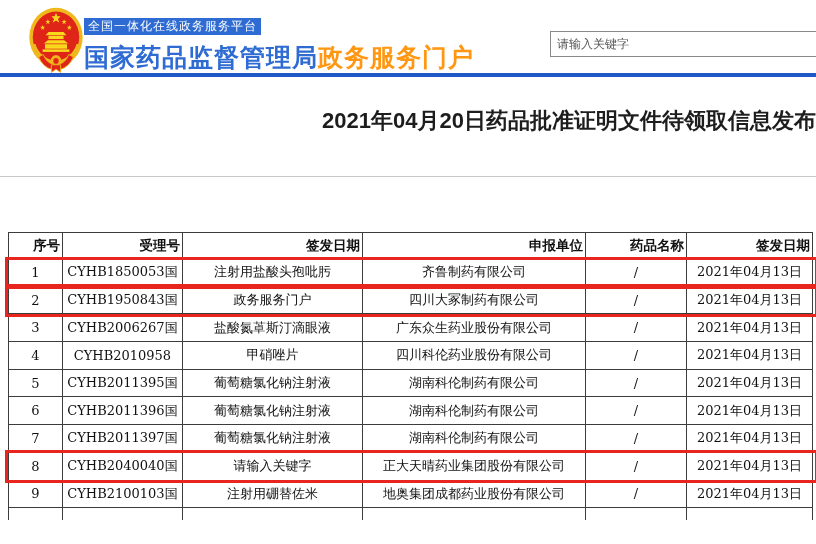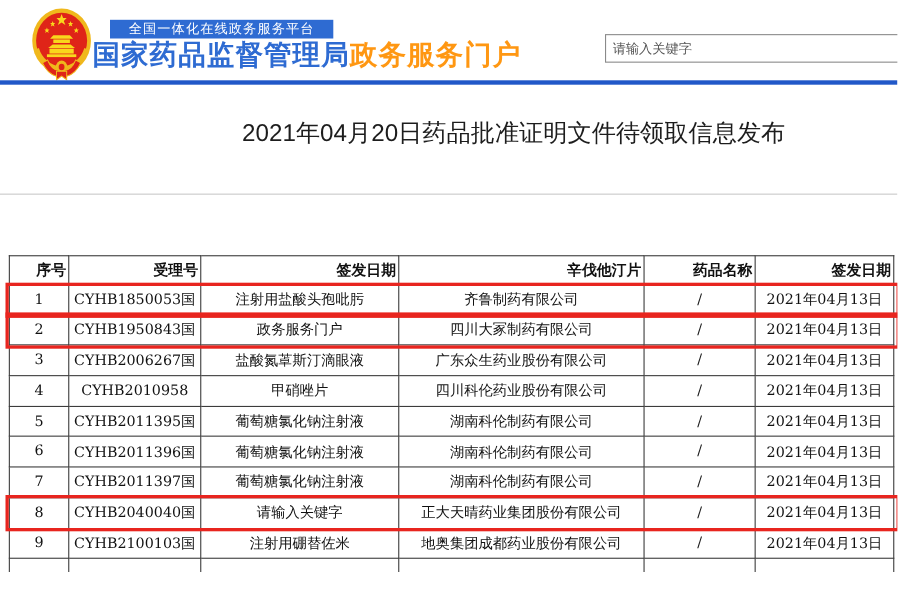--- a/index.html
+++ b/index.html
@@ -4,43 +4,43 @@
 <style>
   html,body { margin:0; padding:0; background:#fff; }
   #stage {
     position:relative; width:816px; height:544px; overflow:hidden;
     background:#fff; font-family:"Liberation Sans", sans-serif;
   }
 
   
   .emblem { position:absolute; left:27px; top:7px; width:58px; height:68px; }
   .badge {
-    position:absolute; left:100px; top:18px;
+    position:absolute; left:84px; top:18px;
     background:#2e6bd2; color:#fff; font-size:12px; line-height:15px;
-    padding:1px 17px; letter-spacing:1px; white-space:nowrap;
+    padding:1px 4px; letter-spacing:1px; white-space:nowrap;
   }
   .site-title {
-    position:absolute; left:84px; top:35px; white-space:nowrap;
-    font-size:25px; font-weight:bold; letter-spacing:1px; line-height:30px;
+    position:absolute; left:84px; top:45px; white-space:nowrap;
+    font-size:25px; font-weight:bold; letter-spacing:1px; line-height:30px;font-family:Liberation Mono, monospace;
   }
   .site-title .name   { color:#2e6bd2; }
   .site-title .suffix { color:#ff9712; }
   .search-input {
     position:absolute; left:550px; top:31px; width:270px; height:26px;
     border:1px solid #8a8a8a; box-sizing:border-box; outline:none;
     font-size:12px; padding:0 6px; color:#222;
     font-family:"Liberation Sans", sans-serif;
   }
   .search-input::placeholder { color:#555; opacity:1; }
   .blue-divider { position:absolute; left:0; top:73px; width:816px; height:4px; background:#2158c8; }
 
   
   .page-title {
     position:absolute; left:118px; top:104px; width:698px;
-    text-align:center; font-size:22px; font-weight:normal; color:#1d1d1d;
+    text-align:right; font-size:22px; font-weight:bold; color:#1d1d1d;
     line-height:34px; white-space:nowrap;
   }
   .gray-divider { position:absolute; left:0; top:176px; width:816px; height:1px; background:#c9c9c9; }
 
   
   .tbl-wrap { position:absolute; left:8px; top:232px; }
   table {
     border-collapse:collapse; table-layout:fixed; width:804px;
     font-family:"DejaVu Serif", serif; color:#111;
   }
@@ -112,21 +112,21 @@
           <col style="width:180px">
         <col style="width:223px">
           <col style="width:101px">
           <col style="width:126px">
       </colgroup>
       <thead>
         <tr>
           <th>序号</th>
           <th>受理号</th>
           <th>签发日期</th>
-          <th>辛伐他汀片</th>
+          <th>申报单位</th>
           <th>药品名称</th>
           <th>签发日期</th>
         </tr>
       </thead>
       <tbody>
           <tr class="hl">
             <td>1</td>
             <td>CYHB1850053国</td>
             <td>注射用盐酸头孢吡肟</td>
             <td>齐鲁制药有限公司</td>

